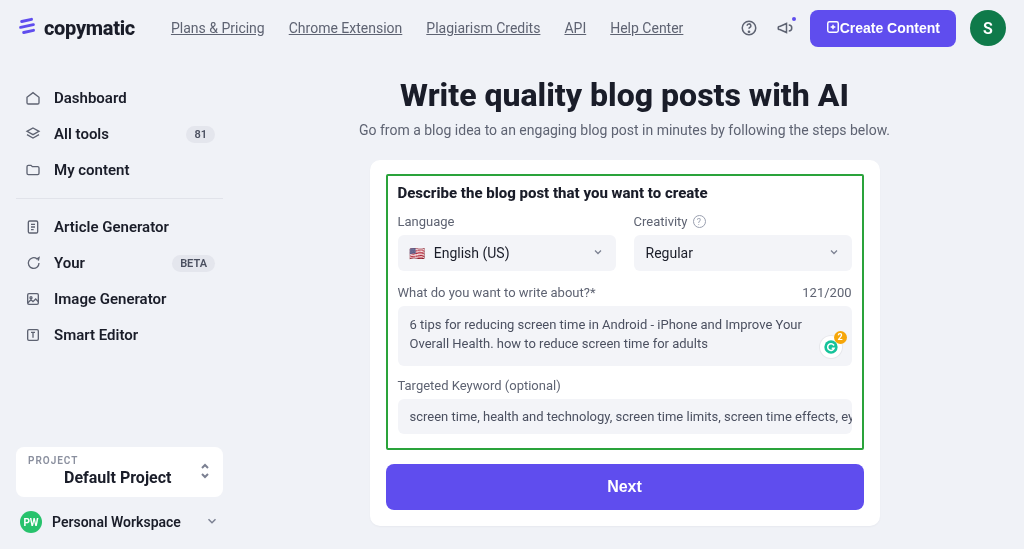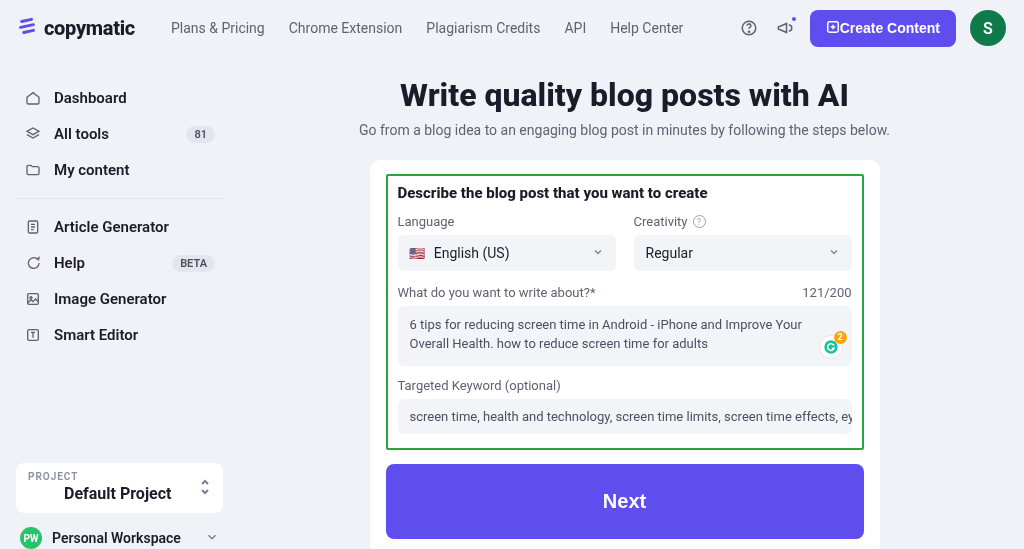--- a/index.html
+++ b/index.html
@@ -13,21 +13,21 @@
   }
   .app { display: flex; flex-direction: column; height: 100%; }
   
   .top-header {
     display: flex; align-items: center; height: 56px;
     padding: 16px 18px; background: #f0f2f7;
   }
   .logo { display: flex; align-items: center; gap: 6px; font-weight: 800; font-size: 20px; color: #1a1d29; letter-spacing: -0.3px;}
   .logo-mark { display:inline-block; }
   .nav {
-    display: flex; gap: 24px; margin-left: 36px; font-size: 14px; color: #5e6372;
+    display: flex; gap: 24px; margin-left: 36px; font-size: 14px; color: #5e6372; text-decoration: underline;
   }
   .nav-link { cursor: pointer; }
   .spacer { flex: 1; }
   .head-icons { display: flex; align-items: center; gap: 14px; margin-right: 14px; color: #5e6372; }
   .icon-btn { position: relative; width: 22px; height: 22px; display:flex; align-items:center; justify-content:center; cursor:pointer;}
   .notif-dot { position:absolute; top:-2px; right:-2px; width:8px; height:8px; border-radius:50%; background:#5f4dee; border:2px solid #f0f2f7;}
   .create-btn {
     background: #5f4dee; color: #fff; border: none; border-radius: 8px;
     padding: 10px 16px; font-size: 14px; font-weight: 600; display:flex; align-items:center; gap:0; cursor:pointer;
   }
@@ -94,21 +94,21 @@
     background:#fff; display:flex;align-items:center;justify-content:center; box-shadow:0 0 0 1px rgba(0,0,0,0.05);
   }
   .grammarly svg{width:16px;height:16px;}
   .g-badge{position:absolute;top:-5px;right:-5px;background:#f6a609;color:#fff;font-size:9px;font-weight:700;border-radius:50%;width:13px;height:13px;display:flex;align-items:center;justify-content:center;}
   .input-box {
     margin-top:6px; background:#f3f4f8; border-radius:6px; padding:10px 12px; font-size:13px; color:#4b5060; cursor:text;
     white-space:nowrap; overflow:hidden;
   }
   .next-btn {
     margin-top:14px; width:100%; background:#5f4dee; color:#fff; border:none; border-radius:8px;
-    padding:26px 0; font-size:20px; font-weight:700; cursor:pointer;
+    padding:14px 0; font-size:16px; font-weight:700; cursor:pointer;
   }
   .info-circ{width:13px;height:13px;border-radius:50%;border:1px solid #9aa0b0;display:inline-flex;align-items:center;justify-content:center;font-size:9px;color:#9aa0b0;}
 </style>
 </head>
 <body>
 
 <div class="app">
 
   <div class="top-header">
     <div class="logo">
@@ -199,21 +199,21 @@
             </svg>
           </span>
         <span class="lbl">Article Generator</span>
       </div>
       <div class="sb-item">
         <span class="ico">
             <svg width="16" height="16" viewBox="0 0 24 24" fill="none" stroke="currentColor" stroke-width="2">
               <path d="M21 12a8 8 0 1 1-3-6.2L21 4l-1 4.5"></path>
             </svg>
           </span>
-        <span class="lbl">Help</span>
+        <span class="lbl">Your</span>
         <span class="sb-badge">BETA</span>
       </div>
       <div class="sb-item">
         <span class="ico">
             <svg width="16" height="16" viewBox="0 0 24 24" fill="none" stroke="currentColor" stroke-width="2">
               <rect x="4" y="4" width="16" height="16" rx="2"></rect>
               <circle cx="9" cy="10" r="1.5"></circle>
               <path d="M4 18l5-5 3 3 4-4 4 4"></path>
             </svg>
           </span>

